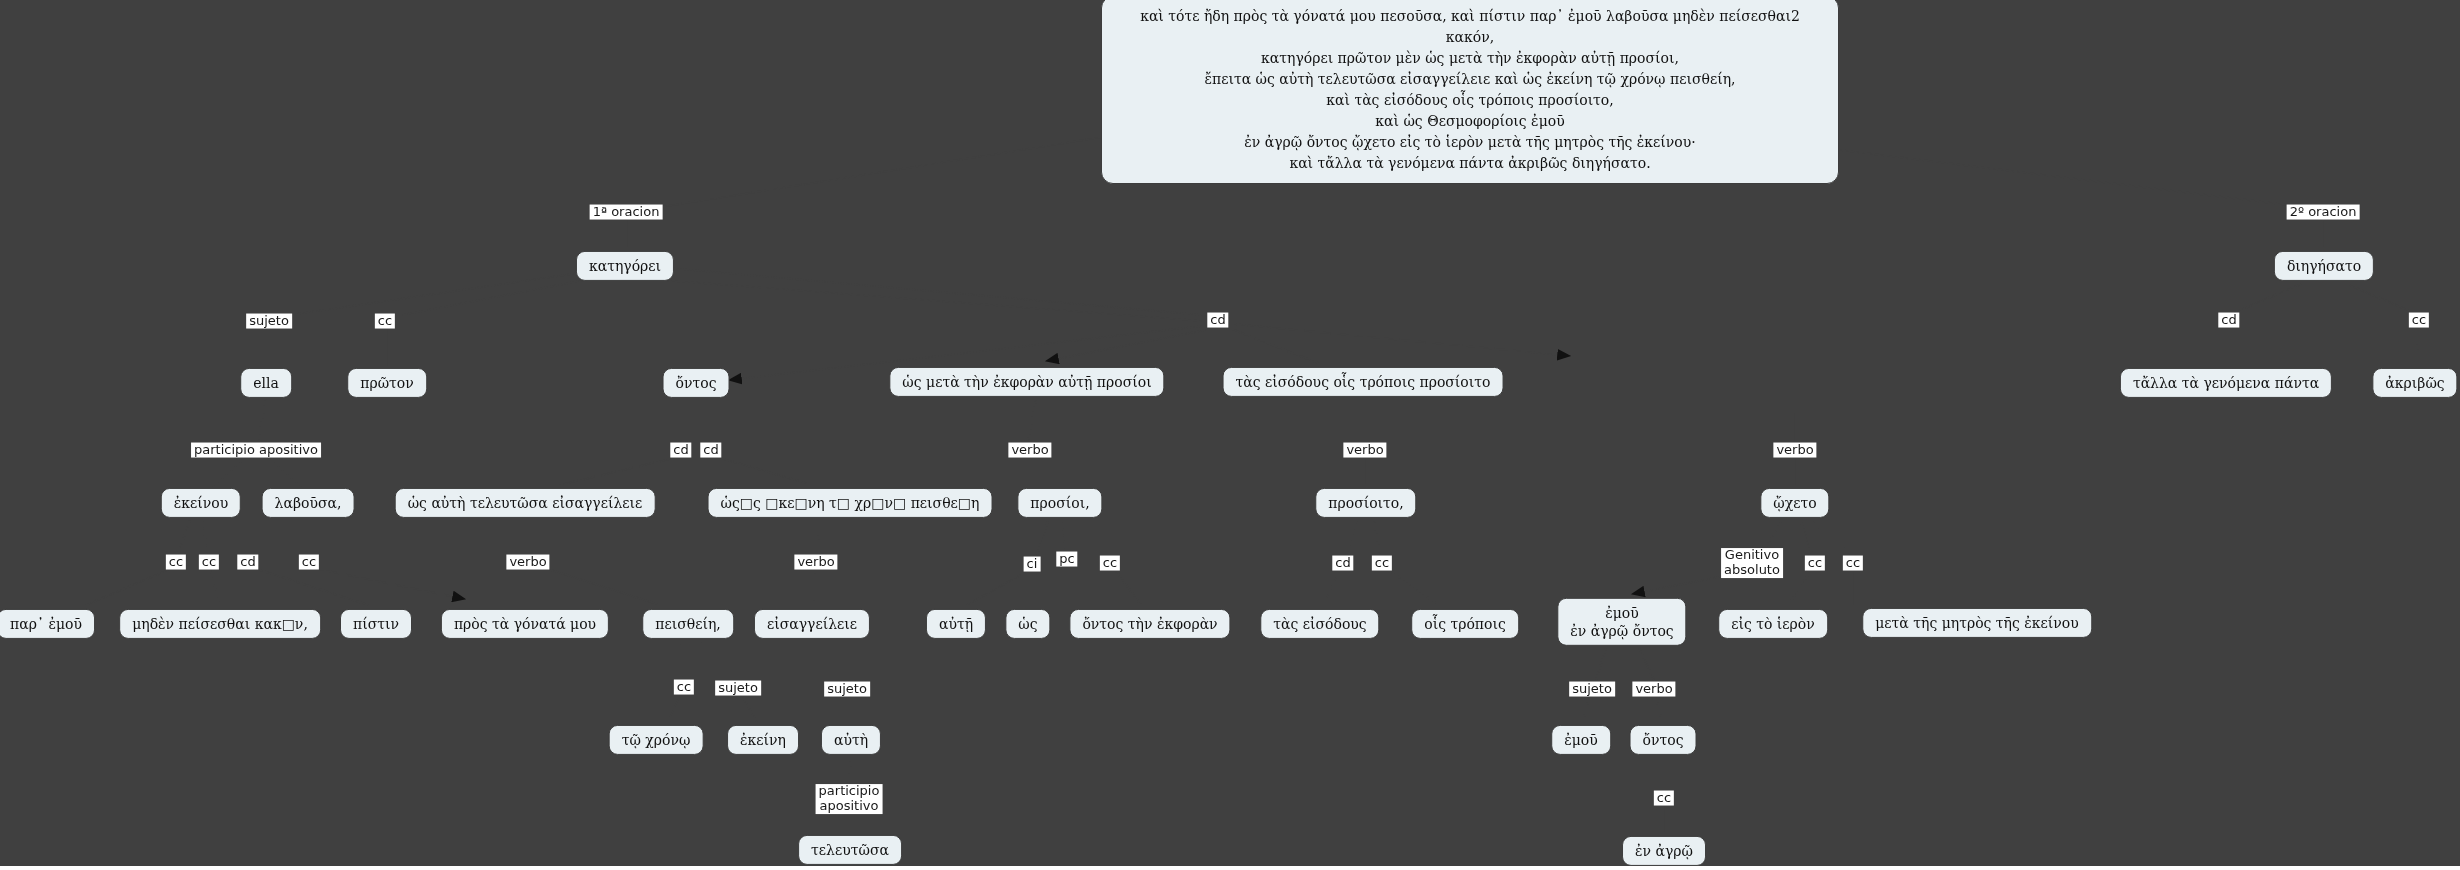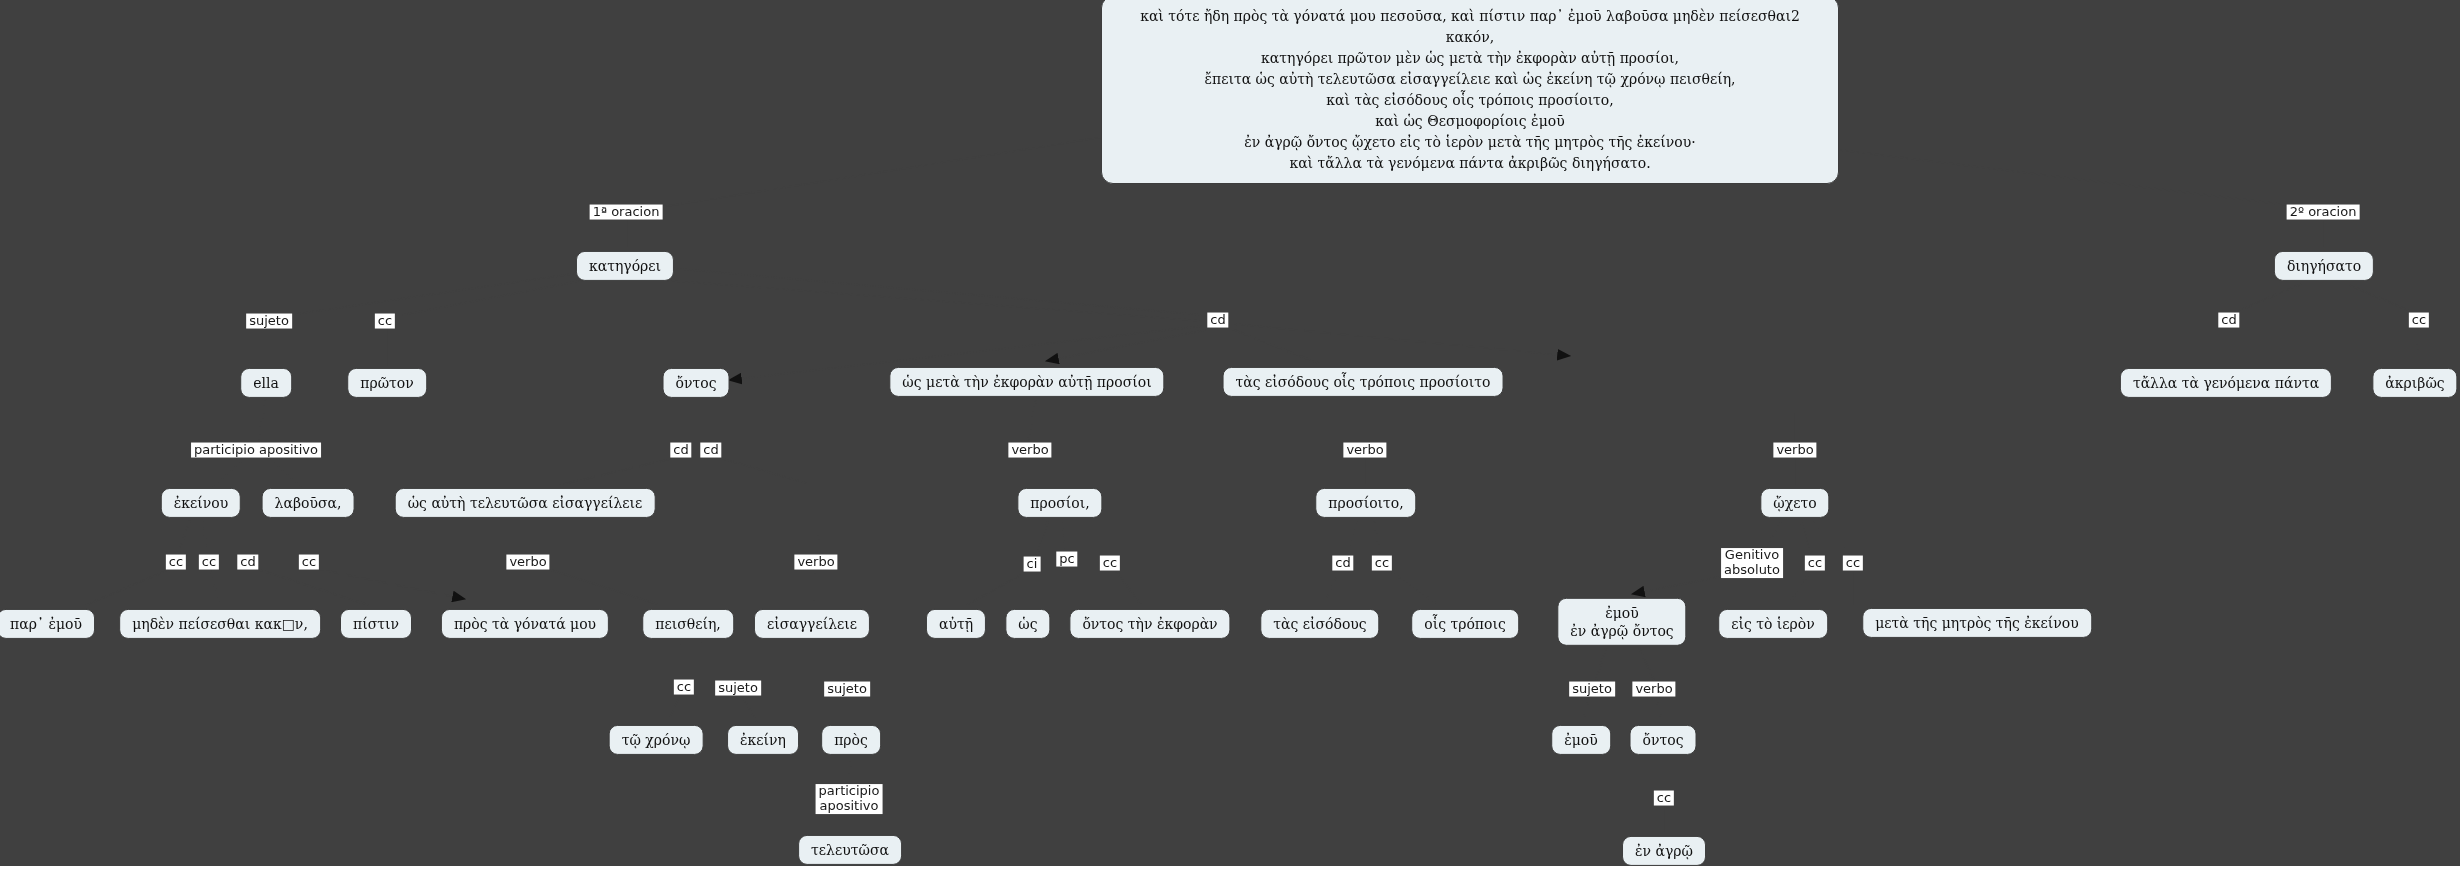--- a/index.html
+++ b/index.html
@@ -121,41 +121,42 @@
   <div class="node" style="left:625px;top:266px">κατηγόρει</div>
   <div class="node" style="left:2324px;top:266px">διηγήσατο</div>
   <div class="node" style="left:266px;top:383px">ella</div>
   <div class="node" style="left:387px;top:383px">πρῶτον</div>
   <div class="node" style="left:696px;top:383px">ὄντος</div>
   <div class="node" style="left:1027px;top:382px">ὡς μετὰ τὴν ἐκφορὰν αὐτῇ προσίοι</div>
   <div class="node" style="left:1363px;top:382px">τὰς εἰσόδους οἷς τρόποις προσίοιτο</div>
   <div class="node" style="left:201px;top:503px">ἐκείνου</div>
   <div class="node" style="left:308px;top:503px">λαβοῦσα,</div>
   <div class="node" style="left:525px;top:503px">ὡς αὐτὴ τελευτῶσα εἰσαγγείλειε</div>
+  <div class="node" style="left:850px;top:503px">ὡς□ς □κε□νη τ□ χρ□ν□ πεισθε□η</div>
   <div class="node" style="left:1060px;top:503px">προσίοι,</div>
   <div class="node" style="left:1366px;top:503px">προσίοιτο,</div>
   <div class="node" style="left:1795px;top:503px">ᾤχετο</div>
   <div class="node" style="left:46px;top:624px">παρ᾽ ἐμοῦ</div>
   <div class="node" style="left:220px;top:624px">μηδὲν πείσεσθαι κακ□ν,</div>
   <div class="node" style="left:376px;top:624px">πίστιν</div>
   <div class="node" style="left:525px;top:624px">πρὸς τὰ γόνατά μου</div>
   <div class="node" style="left:688px;top:624px">πεισθείη,</div>
   <div class="node" style="left:812px;top:624px">εἰσαγγείλειε</div>
   <div class="node" style="left:956px;top:624px">αὐτῇ</div>
   <div class="node" style="left:1028px;top:624px">ὡς</div>
   <div class="node" style="left:1150px;top:624px">ὄντος τὴν ἐκφορὰν</div>
   <div class="node" style="left:1320px;top:624px">τὰς εἰσόδους</div>
   <div class="node" style="left:1465px;top:624px">οἷς τρόποις</div>
   <div class="node" style="left:1622px;top:622px">ἐμοῦ
 ἐν ἀγρῷ ὄντος</div>
   <div class="node" style="left:1773px;top:624px">εἰς τὸ ἱερὸν</div>
   <div class="node" style="left:1977px;top:623px">μετὰ τῆς μητρὸς τῆς ἐκείνου</div>
   <div class="node" style="left:656px;top:740px">τῷ χρόνῳ</div>
   <div class="node" style="left:763px;top:740px">ἐκείνη</div>
-  <div class="node" style="left:851px;top:740px">πρὸς</div>
+  <div class="node" style="left:851px;top:740px">αὐτὴ</div>
   <div class="node" style="left:1581px;top:740px">ἐμοῦ</div>
   <div class="node" style="left:1663px;top:740px">ὄντος</div>
   <div class="node" style="left:850px;top:850px">τελευτῶσα</div>
   <div class="node" style="left:1664px;top:851px">ἐν ἀγρῷ</div>
   <div class="node" style="left:2226px;top:383px">τἄλλα τὰ γενόμενα πάντα</div>
   <div class="node" style="left:2415px;top:383px">ἀκριβῶς</div>
 
   <div class="lbl" style="left:626px;top:212px">1ª oracion</div>
   <div class="lbl" style="left:2323px;top:212px">2º oracion</div>
   <div class="lbl" style="left:269px;top:321px">sujeto</div>

